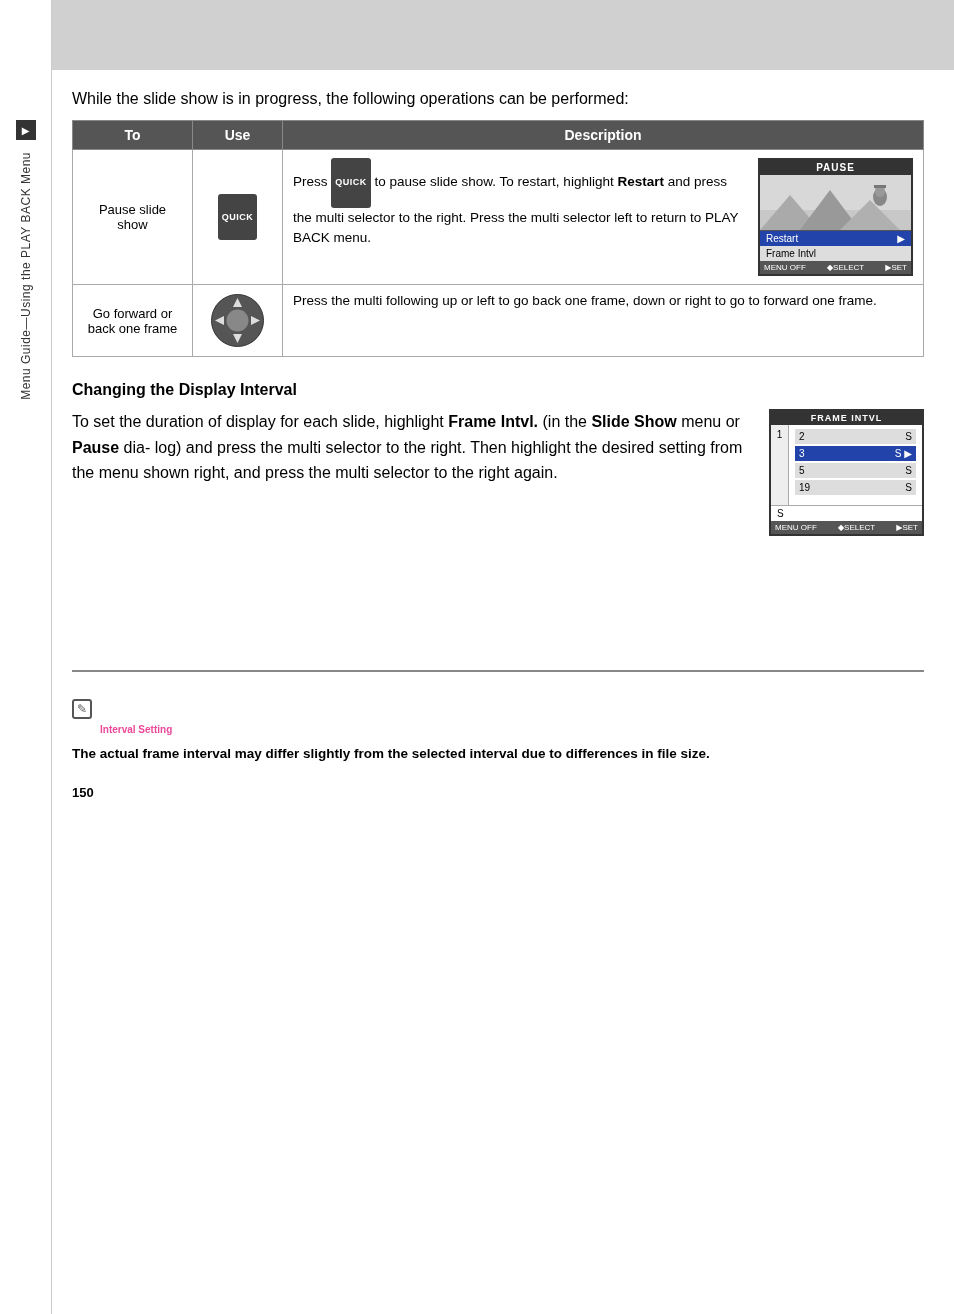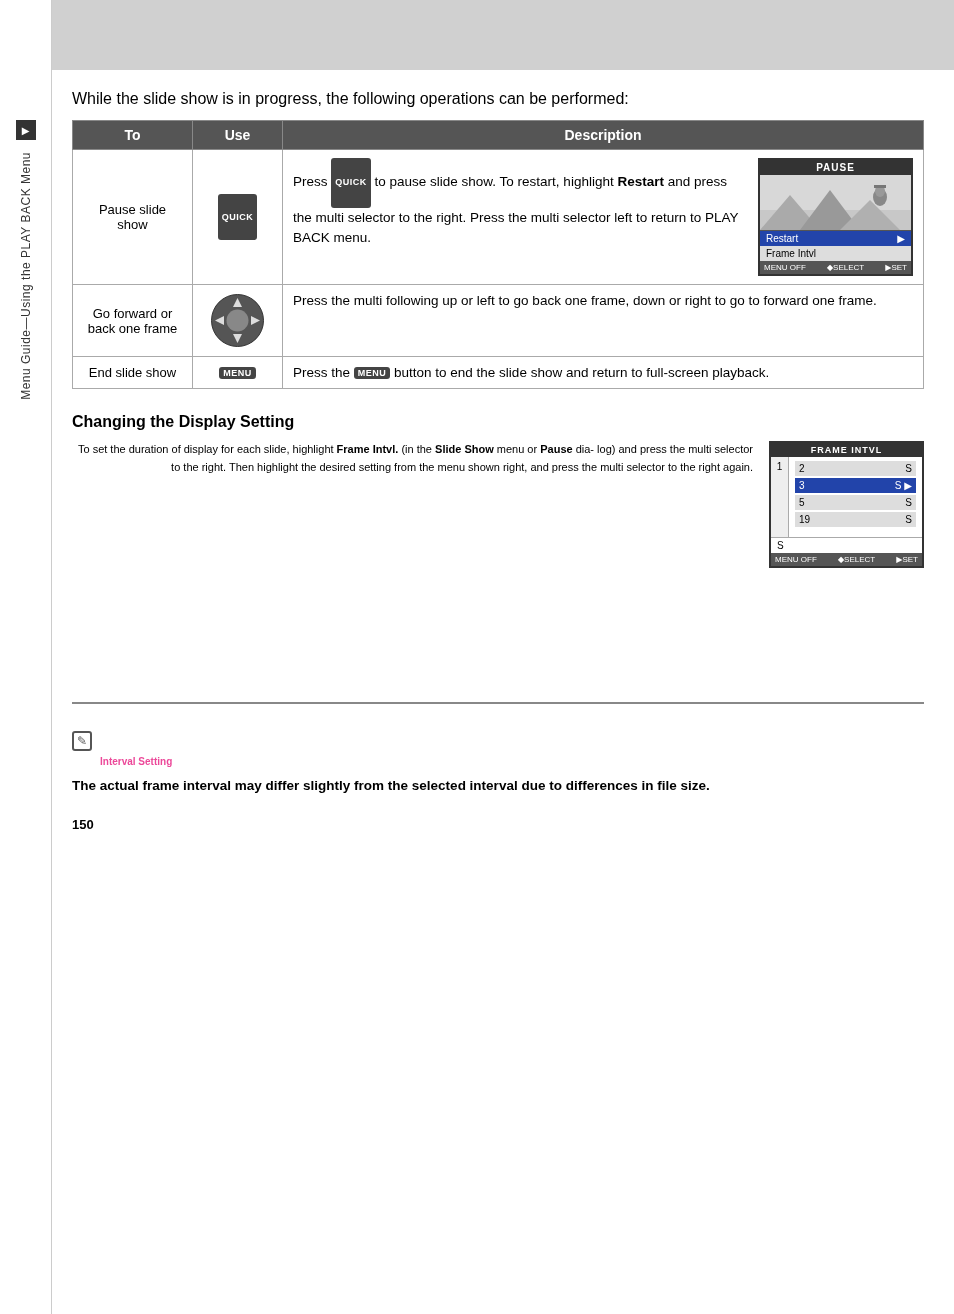--- a/index.html
+++ b/index.html
@@ -285,23 +285,22 @@
     }
 
     .section-body {
       display: flex;
       gap: 16px;
       margin-bottom: 24px;
     }
 
     .section-text {
       flex: 1;
-      font-size: 11px;
+      font-size: 16px;
       line-height: 1.6;
-      text-align: right;
     }
 
     .section-text b {
       font-weight: bold;
     }
 
     
     .note-box {
       border-top: 2px solid #888;
       padding-top: 10px;
@@ -455,36 +454,24 @@
                   <polygon points="50,27.5 41,23 41,32" fill="#ddd"></polygon>
                 </svg>
               </div>
             </div>
           </td>
           <td class="col-desc">
             <span>Press the multi following up or left to go back one frame, down or right to go to forward one frame.</span>
           </td>
         </tr>
 
-        <tr>
-          <td class="col-to">
-            <span>End slide show</span>
-          </td>
-          <td class="col-use">
-            <span class="btn-menu">MENU</span>
-          </td>
-          <td class="col-desc">
-            Press the <span class="btn-menu">MENU</span> button to end the slide show and
-            return to full-screen playback.
-          </td>
-        </tr>
       </tbody>
     </table>
 
-    <h2 class="section-header">Changing the Display Setting</h2>
+    <h2 class="section-header">Changing the Display Interval</h2>
 
     <div class="section-body">
       <div class="section-text">
         To set the duration of display for each slide, highlight
         <b>Frame Intvl.</b> (in the <b>Slide Show</b> menu or <b>Pause</b> dia-
         log) and press the multi selector to the right. Then
         highlight the desired setting from the menu shown
         right, and press the multi selector to the right again.
       </div>
       <div>

